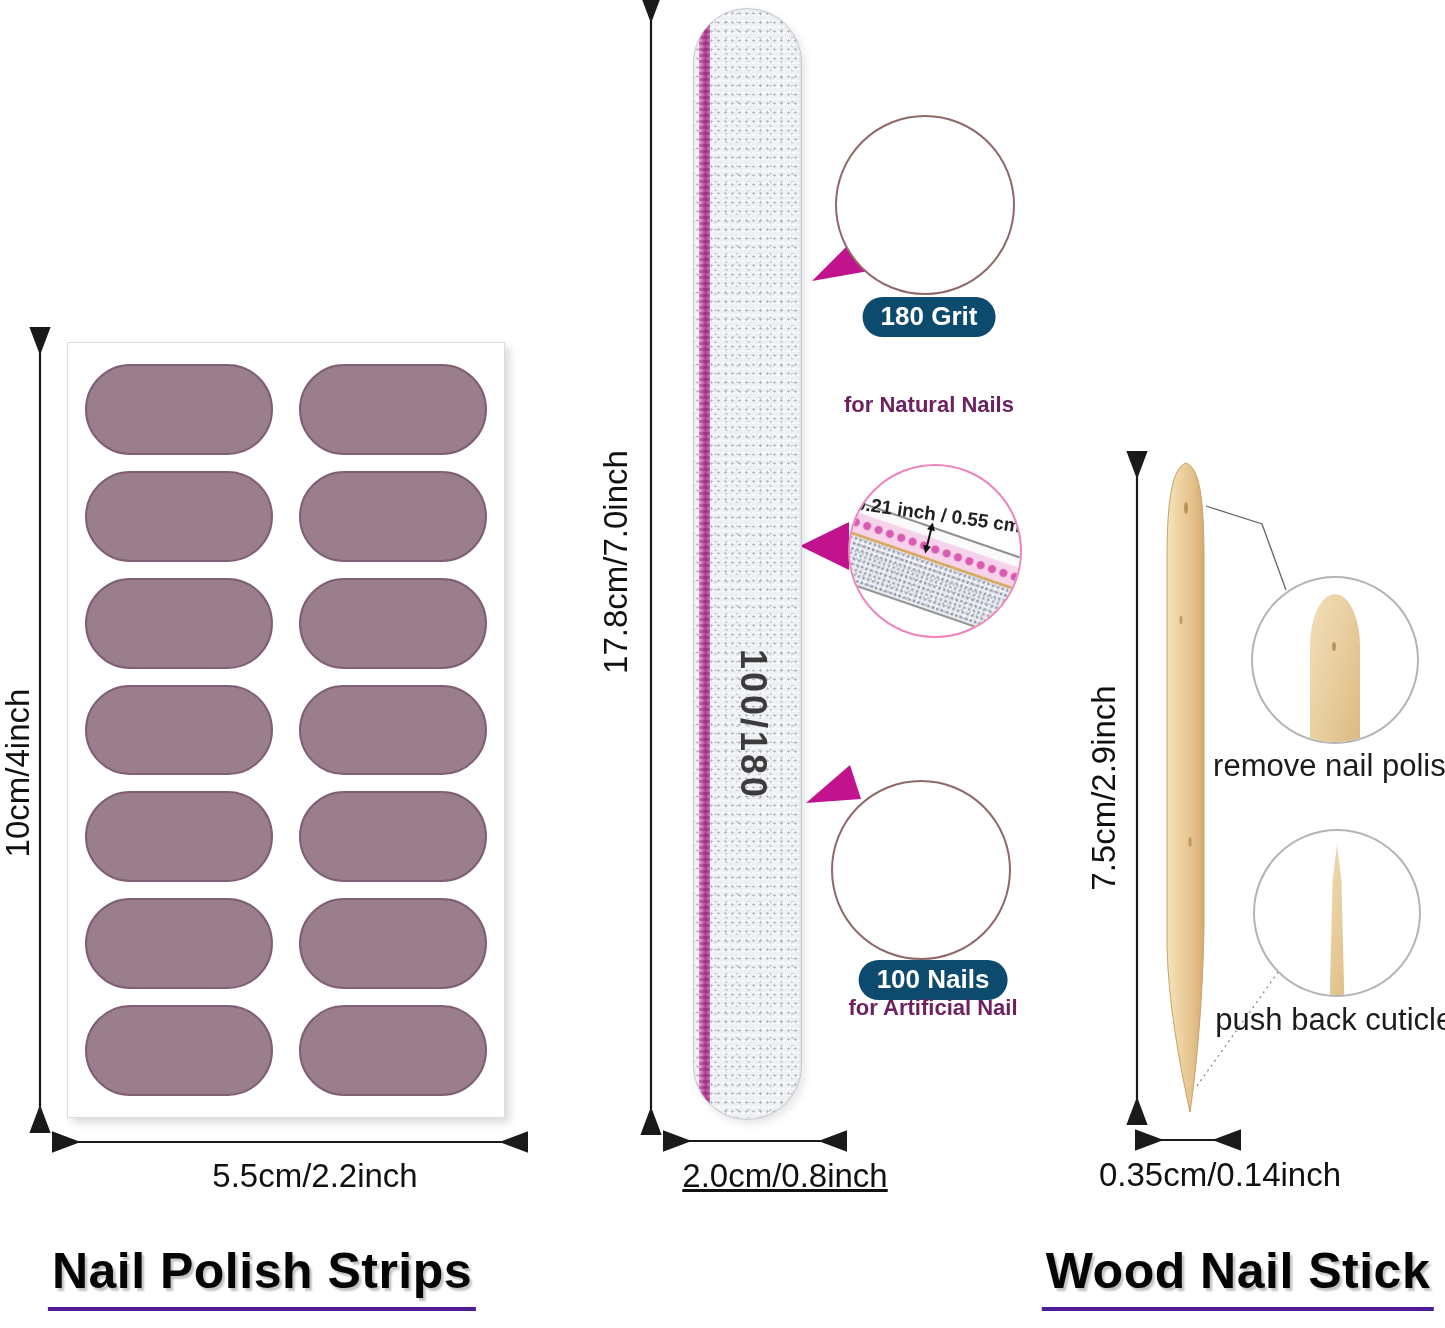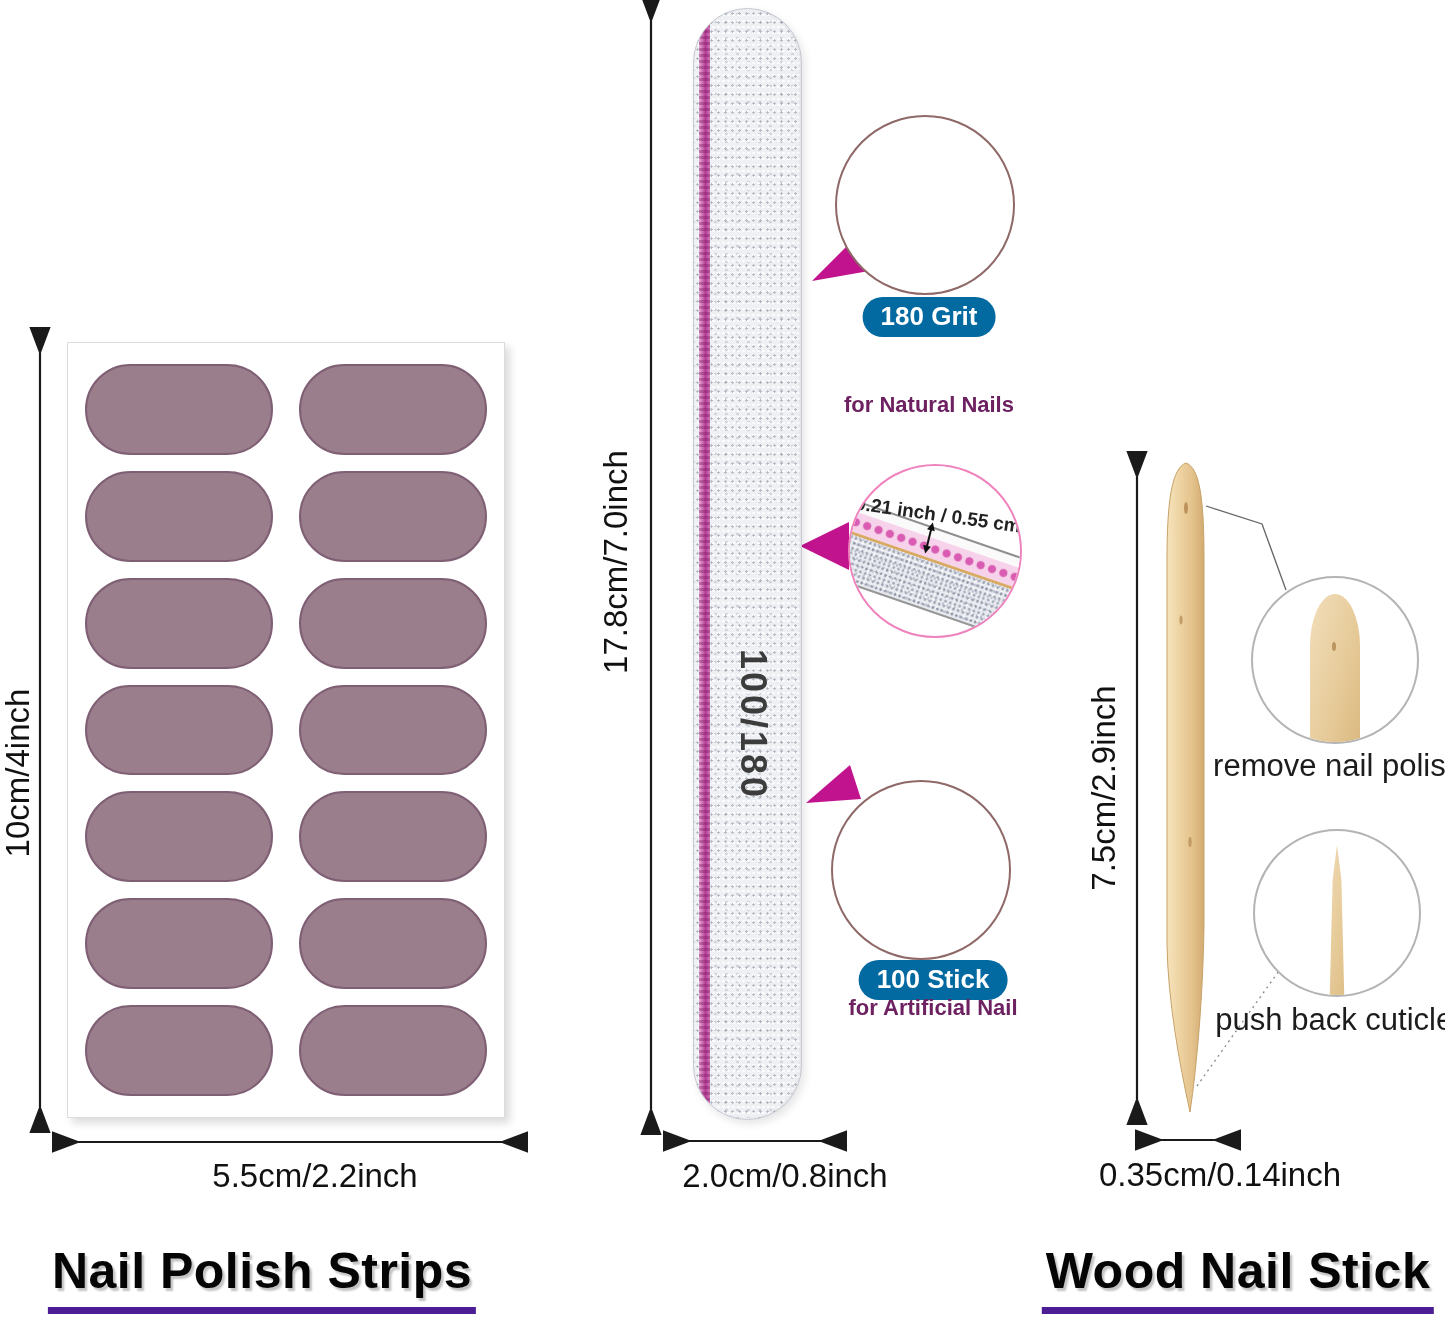--- a/index.html
+++ b/index.html
@@ -15,21 +15,21 @@
     position:absolute;font-size:33px;color:#111;white-space:nowrap;z-index:2;
   }
   .dim.vert{transform:translate(-50%,-50%) rotate(-90deg);}
   .dim.horiz{transform:translateX(-50%);margin-left:28px;}
 
   
   .title{
     position:absolute;top:1242px;transform:translateX(-50%);
     font-size:50px;font-weight:bold;letter-spacing:.5px;color:#050505;
     text-shadow:2.5px 3px 2px #c3c3c3;white-space:nowrap;
-    border-bottom:7px solid #4c1d95;padding:0 4px 7px;z-index:2;
+    border-bottom:4px solid #4c1d95;padding:0 4px 7px;z-index:2;
   }
 
   
   .sheet{
     left:67px;top:342px;width:438px;height:776px;background:#fff;
     border:1px solid #dcdcdc;box-shadow:5px 5px 8px rgba(0,0,0,.14);
     box-sizing:border-box;display:grid;
     grid-template-columns:repeat(2,1fr);grid-template-rows:repeat(7,1fr);
     gap:16px 26px;padding:21px 17px;z-index:2;
   }
@@ -80,21 +80,21 @@
   .circle{
     position:absolute;border-radius:50%;box-sizing:border-box;z-index:2;
     overflow:hidden;background:#fff;
   }
   .circ-grit{border:2px solid #8f6868;}
   .circ-pink{border:2.5px solid #ef83bd;}
   .circ-gray{border:2px solid #b4b4b4;}
 
   .badge{
     position:absolute;transform:translate(-50%,-50%);z-index:2;
-    background:#0369a1;color:#fff;font-size:26px;font-weight:bold;
+    background:#0c4a6e;color:#fff;font-size:26px;font-weight:bold;
     padding:4px 18px 5px;border-radius:22px;white-space:nowrap;
   }
   .badge-cap{
     position:absolute;transform:translate(-50%,-50%);z-index:2;
     color:#6d2161;font-size:22px;font-weight:bold;white-space:nowrap;
   }
   .plain-cap{
     position:absolute;transform:translate(-50%,-50%);z-index:2;
     color:#1c1c1c;font-size:31px;white-space:nowrap;
   }
@@ -215,40 +215,40 @@
 
   <div class="title" style="left:262px;">Nail Polish Strips</div>
 
   <div class="dim vert" style="left:616px;top:562px;">17.8cm/7.0inch</div>
 
   <div class="abs file grit-fine">
     <div class="file-stripe"></div>
     <div class="file-text">100/180</div>
   </div>
 
-  <div class="dim horiz" style="left:757px;top:1157px;">2.0cm/0.8inch</div>
+  <div class="dim horiz" style="left:757px;top:1157px;text-decoration:underline;">2.0cm/0.8inch</div>
 
 
   <div class="circle circ-grit grit-fine" style="left:835px;top:115px;width:180px;height:180px;"></div>
   <div class="badge" style="left:929px;top:317px;">180 Grit</div>
   <div class="badge-cap" style="left:929px;top:359px;margin-top:46px;">for Natural Nails</div>
 
   <div class="circle circ-pink" style="left:848px;top:464px;width:174px;height:174px;">
     <div class="xsec">
       <div class="xsec-white"></div>
       <div class="xsec-pink"></div>
       <div class="xsec-tan"></div>
       <div class="xsec-gritband grit-coarse"></div>
     </div>
     <div class="thk"></div>
     <div class="xsec-label">0.21 inch / 0.55 cm</div>
   </div>
 
   <div class="circle circ-grit grit-coarse" style="left:831px;top:780px;width:180px;height:180px;"></div>
-  <div class="badge" style="left:933px;top:980px;">100 Stick</div>
+  <div class="badge" style="left:933px;top:980px;">100 Nails</div>
   <div class="badge-cap" style="left:933px;top:1008px;">for Artificial Nail</div>
 
   <div class="dim vert" style="left:1104px;top:788px;">7.5cm/2.9inch</div>
 
   <div class="dim horiz" style="left:1192px;top:1156px;">0.35cm/0.14inch</div>
 
   <div class="title" style="left:1202px;margin-left:36px;">Wood Nail Stick</div>
 
   <div class="circle circ-gray" style="left:1251px;top:576px;width:168px;height:168px;">
     <div class="tip-bullet wood-grad">

